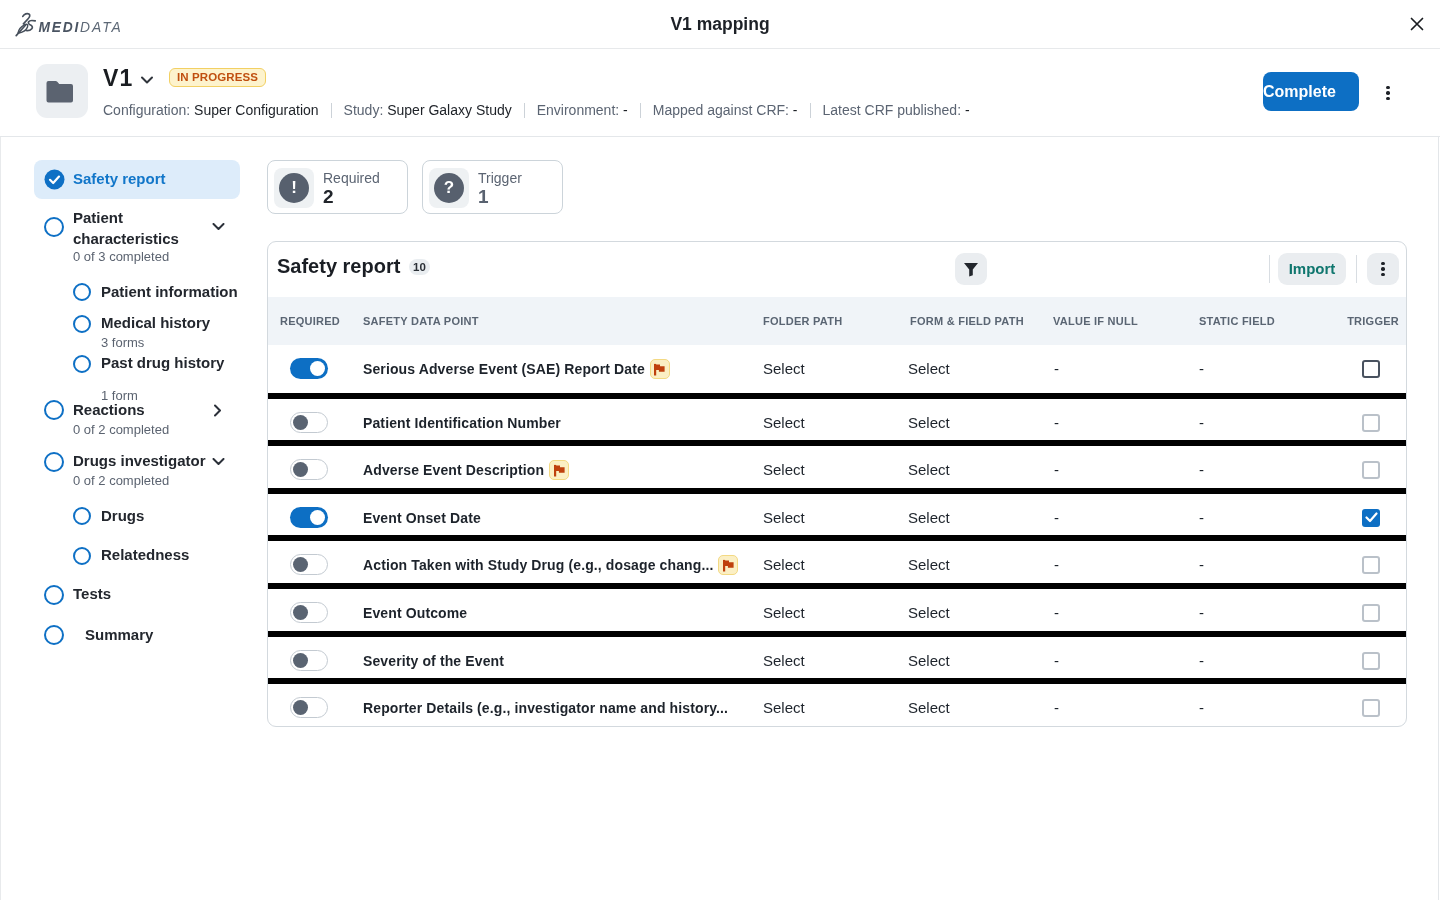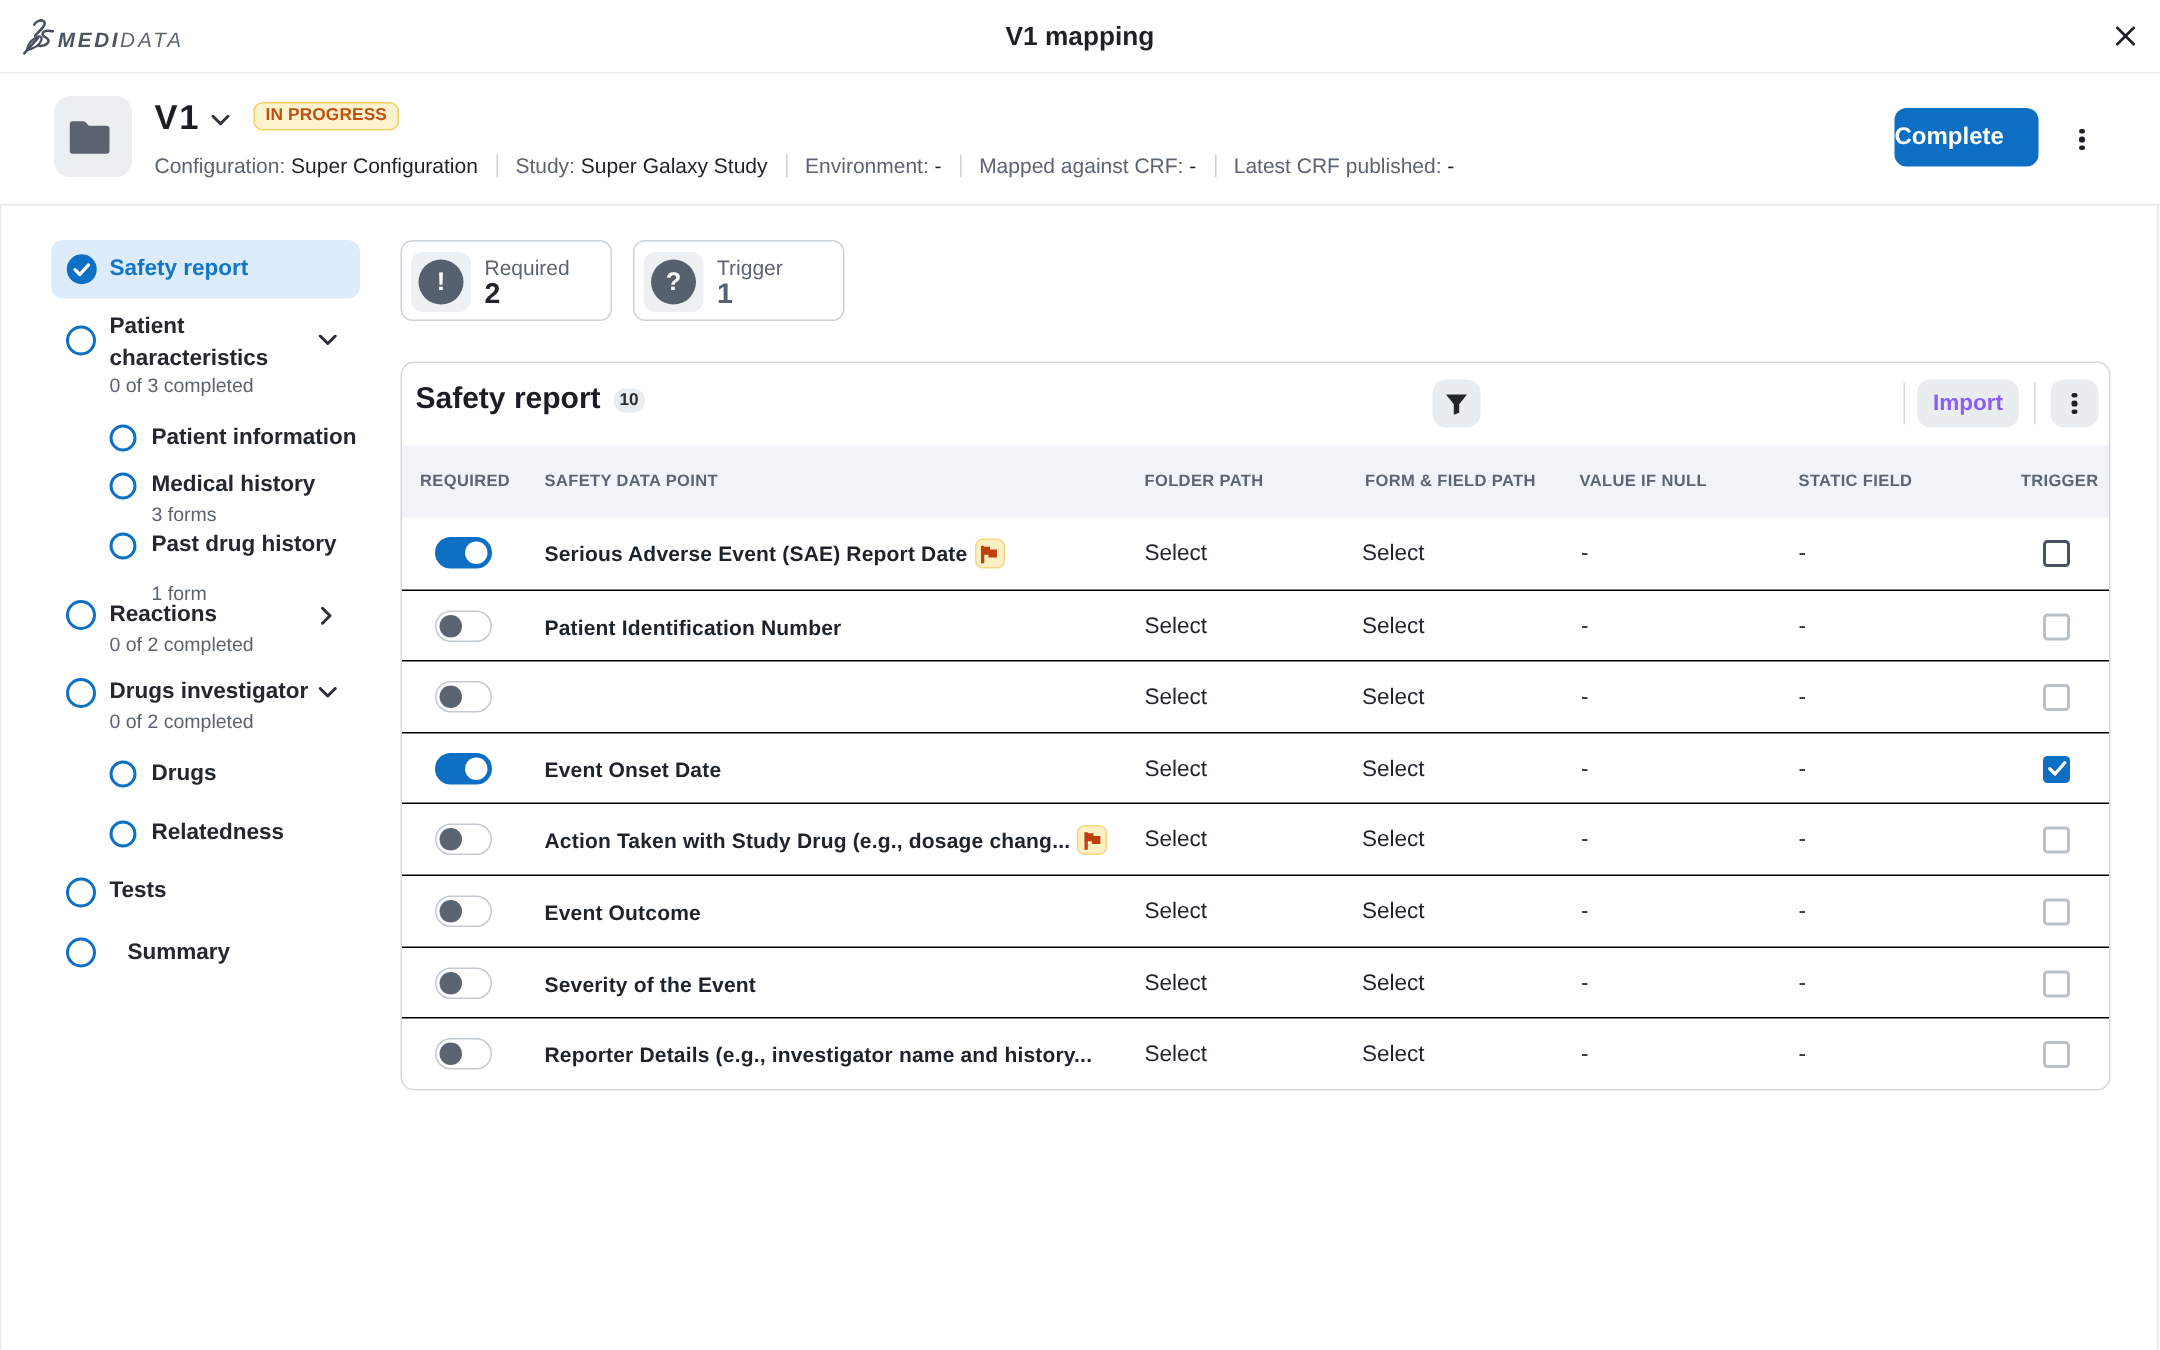--- a/index.html
+++ b/index.html
@@ -45,25 +45,25 @@
 .card .num { position:absolute; left:55px; top:25px; font-size:19px; font-weight:bold; }
 
 
 .panel { position:absolute; left:267px; top:241px; width:1140px; height:486px; border:1px solid #d3d9de; border-radius:9px; background:#fff; overflow:hidden; }
 .ptitle { position:absolute; left:9px; top:12.5px; font-size:20px; font-weight:bold; color:#1a1e24; }
 .pcount { position:absolute; left:141px; top:17px; min-width:20px; height:16px; background:#e9edf0; border-radius:9px; font-size:11.5px; font-weight:bold; color:#2a2f36; text-align:center; line-height:16px; padding:0 4px; }
 .toolbtn { position:absolute; top:11px; width:32px; height:32px; background:#eaedf0; border-radius:9px; display:flex; align-items:center; justify-content:center; }
 .search { position:absolute; left:728px; top:11px; width:266px; height:32px; border:1px solid #c7ced5; border-radius:16px; }
 .search svg { position:absolute; left:11px; top:7px; }
 .search span { position:absolute; left:42px; top:7px; font-size:15px; color:#5f6977; }
-.import { position:absolute; left:1010px; top:11px; width:68px; height:32px; background:#eaedf0; border-radius:9px; font-size:15px; font-weight:bold; color:#8b5cf6; text-align:center; line-height:32px; }
+.import { position:absolute; left:1010px; top:11px; width:68px; height:32px; background:#eaedf0; border-radius:9px; font-size:15px; font-weight:bold; color:#0f766e; text-align:center; line-height:32px; }
 .vdiv { position:absolute; top:13px; width:1px; height:28px; background:#d8dde2; }
 .thead { position:absolute; left:0; top:55px; width:1140px; height:48px; background:#f0f4f8; }
 .th { position:absolute; top:0; height:48px; line-height:48px; font-size:11px; font-weight:bold; color:#5a6573; letter-spacing:0.25px; }
-.row { position:absolute; left:0; width:1140px; height:48px; border-top:1px solid #000000; }
+.row { position:absolute; left:0; width:1140px; height:48px; border-top:6px solid #000000; }
 .row:first-of-type { border-top:none; }
 .toggle { position:absolute; left:22px; top:13px; width:38px; height:21px; border-radius:11px; }
 .tg-on { background:#0d6fc4; }
 .tg-on i { position:absolute; right:3px; top:3px; width:15px; height:15px; background:#fff; border-radius:50%; }
 .tg-off { background:#fff; border:1px solid #c3cad1; }
 .tg-off i { position:absolute; left:2px; top:2px; width:15px; height:15px; background:#5a6472; border-radius:50%; }
 .rname { position:absolute; left:95px; top:0; height:48px; display:flex; align-items:center; gap:5px; font-size:14px; font-weight:bold; color:#1d232b; white-space:nowrap; letter-spacing:0.12px; }
 .flag { width:20px; height:20px; background:#fbefc4; border:1px solid #f3d983; border-radius:5px; display:flex; align-items:center; justify-content:center; }
 .sel { position:absolute; top:0; height:48px; line-height:48px; font-size:15px; color:#1d232b; }
 .dash { position:absolute; top:0; height:48px; line-height:48px; font-size:15px; color:#1d232b; }
@@ -239,20 +239,28 @@
     <div class="sel" style="left:640px;">Select</div>
     <div class="dash" style="left:786px;">-</div>
     <div class="dash" style="left:931px;">-</div>
     <div class="cbx cb-light"></div>
   </div>
 
   <div class="row" style="top:198.2px;">
     <div class="toggle tg-off">
         <i></i>
       </div>
+    <div class="rname">Adverse Event Description
+      <span class="flag">
+          <svg width="13" height="13" viewBox="0 0 13 13">
+            <path d="M2.1,0.9 L2.1,12.5" stroke="#bf400d" stroke-width="2.2"></path>
+            <path d="M1.2,1.5 L7.0,1.5 L7.0,3.3 L11.6,3.3 L11.6,8.7 L5.9,8.7 L5.9,6.9 L1.2,6.9 Z" fill="#bf400d"></path>
+          </svg>
+        </span>
+    </div>
     <div class="sel" style="left:495px;">Select</div>
     <div class="sel" style="left:640px;">Select</div>
     <div class="dash" style="left:786px;">-</div>
     <div class="dash" style="left:931px;">-</div>
     <div class="cbx cb-light"></div>
   </div>
 
   <div class="row" style="top:245.8px;">
     <div class="toggle tg-on">
         <i></i>

